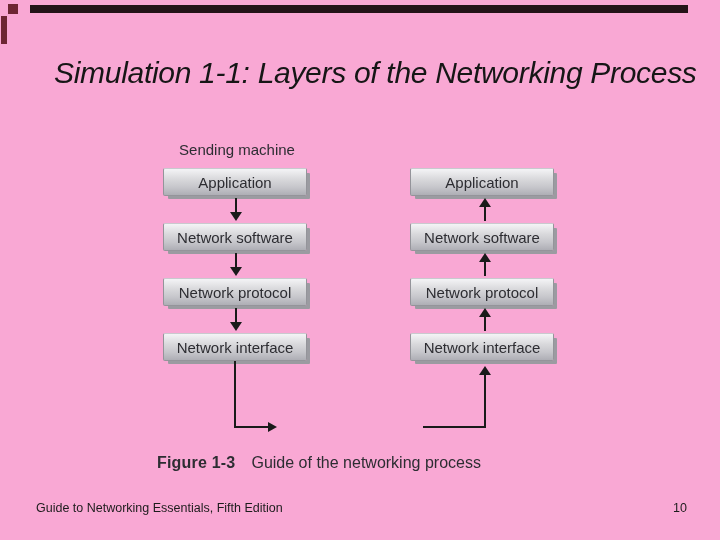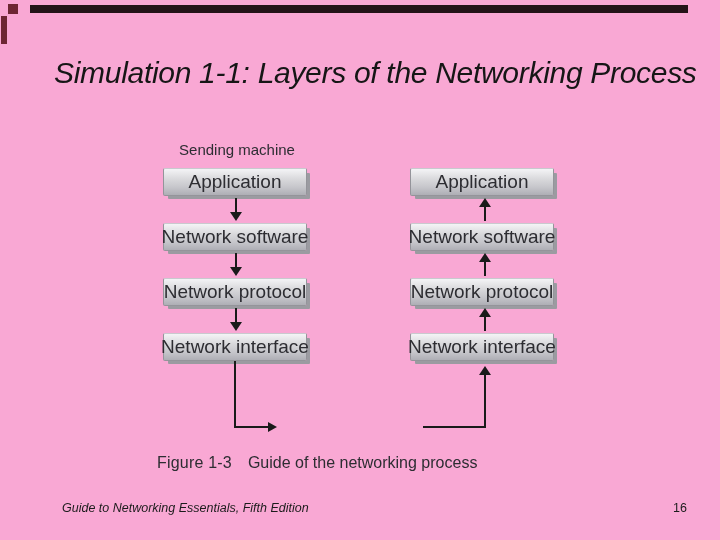--- a/index.html
+++ b/index.html
@@ -31,21 +31,21 @@
   #label-receiving { left: 406px; }
 
   .layer-box {
     position: absolute; width: 144px; height: 28px;
     background: linear-gradient(to bottom, #f4f4f6 0%, #d8d8db 40%, #c6c6cb 70%, #aeaeb5 100%);
     border: 1px solid #94949a;
     border-top-color: #c9c9ce;
     border-radius: 2px;
     box-shadow: 4px 4px 0 -1px #9b9ba1;
     display: flex; align-items: center; justify-content: center;
-    font-size: 19px; color: #2d2d32; white-space: nowrap;
+    font-size: 15px; color: #2d2d32; white-space: nowrap;
   }
   .medium-box { width: 145px; }
 
   
   .arrow { position: absolute; width: 12px; height: 23px; }
   .arrow .stem { position: absolute; left: 5px; width: 2px; height: 14px; background: #1a1a1a; }
   .arrow-down .stem { top: 0; }
   .arrow-down .head {
     position: absolute; left: 0; top: 14px; width: 0; height: 0;
     border-left: 6px solid transparent; border-right: 6px solid transparent;
@@ -72,25 +72,25 @@
   #conn-right-head {
     position: absolute; left: 479px; top: 366px; width: 0; height: 0;
     border-left: 6px solid transparent; border-right: 6px solid transparent;
     border-bottom: 9px solid #1a1a1a;
   }
 
   .figure-caption {
     position: absolute; left: 157px; top: 454px;
     font-size: 16px; color: #2d2d32; white-space: nowrap;
   }
-  .figure-caption .fig-label { font-weight: normal; margin-right: 16px; letter-spacing: 0.2px; }
+  .figure-caption .fig-label { font-weight: bold; margin-right: 16px; letter-spacing: 0.2px; }
 
   .footer-left {
-    position: absolute; left: 62px; top: 501px;
-    font-size: 12.5px; color: #1c1c1c; font-style: italic;
+    position: absolute; left: 36px; top: 501px;
+    font-size: 12.5px; color: #1c1c1c;
   }
   .page-number {
     position: absolute; right: 33px; top: 501px;
     font-size: 12.5px; color: #1c1c1c;
   }
 </style>
 </head>
 <body>
 
 <div class="slide">
@@ -146,15 +146,15 @@
 
   <div class="line" id="conn-right-horiz"></div>
   <div class="line" id="conn-right-vert"></div>
   <div id="conn-right-head"></div>
 
   <div class="figure-caption">
     <span class="fig-label">Figure 1-3</span><span>Guide of the networking process</span>
   </div>
 
   <div class="footer-left">Guide to Networking Essentials, Fifth Edition</div>
-  <div class="page-number">16</div>
+  <div class="page-number">10</div>
 
 </div>
 
 </body></html>

